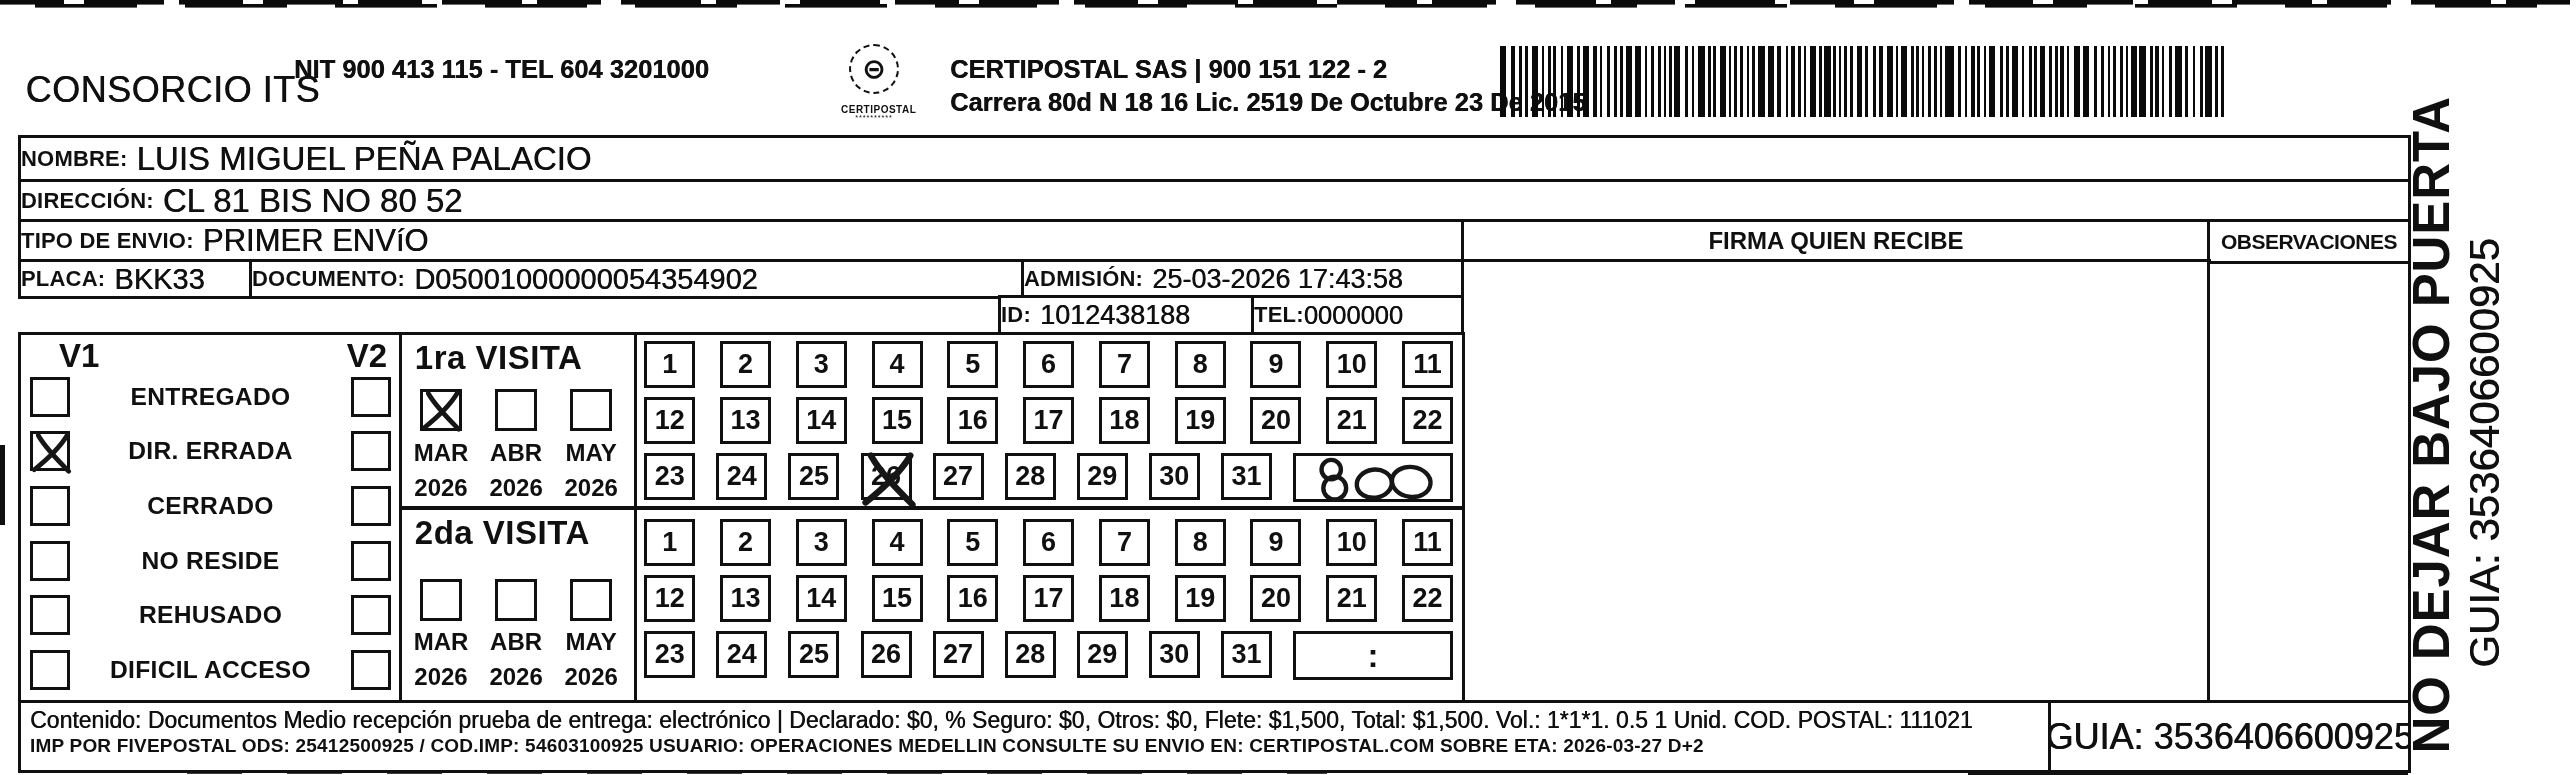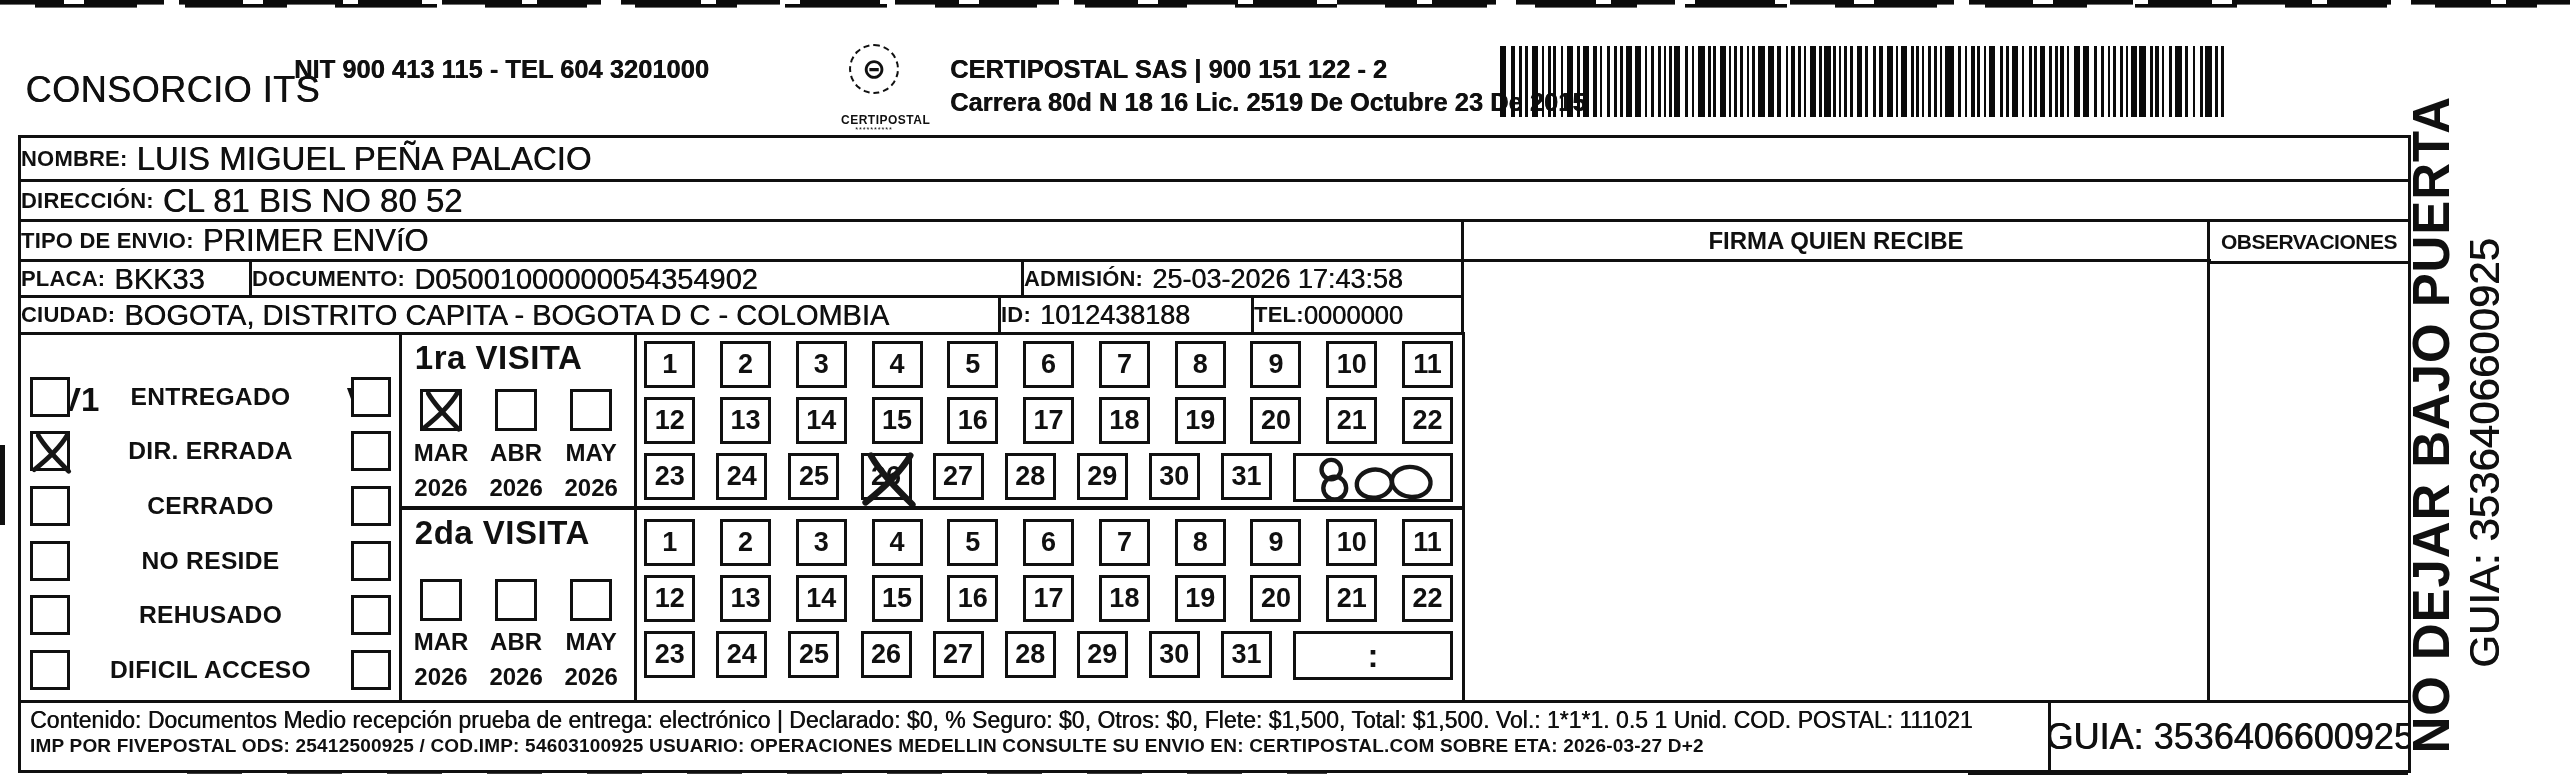--- a/index.html
+++ b/index.html
@@ -24,29 +24,29 @@
 
   
   .company-name{position:absolute; left:25.5px; top:69px; font-size:36px; letter-spacing:0.5px; text-shadow:0.6px 0 0 #101010;}
   .company-info{position:absolute; left:294px; top:53px; font-size:25.5px; font-weight:700; line-height:33px; text-shadow:0.4px 0 0 #101010;}
   .carrier-info{position:absolute; left:950px; top:53px; font-size:25.5px; font-weight:700; line-height:33px; text-shadow:0.4px 0 0 #101010;}
   .logo{position:absolute; left:841px; top:44px; width:66px; text-align:center;}
   .logo-circle{
     width:46px; height:46px; margin:0 auto; border:2.7px dashed #101010; border-radius:50%;
     display:flex; align-items:center; justify-content:center; font-size:27px; font-weight:700;
   }
-  .logo-text{font-size:12px; font-weight:700; letter-spacing:0.5px; margin-top:19px;}
+  .logo-text{font-size:10px; font-weight:700; letter-spacing:0.5px; margin-top:10px;}
   .logo-dashes{font-size:7.3px; letter-spacing:0.9px; line-height:5.5px;}
 
   
   .barcode{position:absolute; left:1500px; top:46px; width:734px; height:71px; display:flex; align-items:stretch; overflow:hidden;}
   .barcode span{display:block; background:#0a0a0a; height:100%;}
 
   
-  .v-head{position:absolute; top:1.8px; font-size:33px; font-weight:700;margin-top:44px;}
+  .v-head{position:absolute; top:1.8px; font-size:33px; font-weight:700;}
   .status-rows{position:absolute; left:9px; right:9px; top:38px; bottom:7.3px; display:flex; flex-direction:column; justify-content:space-between;}
   .status-row{display:flex; align-items:center; height:47px;}
   .cbx{width:40px; height:40px; border:3.6px solid #101010; box-sizing:border-box; position:relative; flex:none; background:#fff;}
   .status-label{flex:1; text-align:center; font-size:24.6px; font-weight:700; letter-spacing:0.3px;}
   .cbx svg{position:absolute; left:-5.5px; top:-5.5px; width:47px; height:47px;}
 
   
   .visit-half{position:absolute; left:0; right:0; box-sizing:border-box;}
   .visit-title{font-size:33px; font-weight:700; padding:3.6px 0 0 12.8px; letter-spacing:0.5px;}
   .months{display:flex; justify-content:space-between; padding:12.8px 12.8px 0 9px;}
@@ -238,24 +238,20 @@
   </div>
   <div class="cell" style="left:249px;top:259px;width:776px;height:40px;">
     <span class="lbl">DOCUMENTO:</span>
     <span class="val" style="font-size:29px;">D05001000000054354902</span>
   </div>
   <div class="cell" style="left:1021px;top:259px;width:443px;height:40px;">
     <span class="lbl">ADMISIÓN:</span>
     <span class="val" style="font-size:27px;">25-03-2026 17:43:58</span>
   </div>
 
-  <div class="cell" style="left:18px;top:295px;width:984px;height:40px;">
-    <span class="lbl">CIUDAD:</span>
-    <span class="val" style="font-size:29px;">BOGOTA, DISTRITO CAPITA - BOGOTA D C - COLOMBIA</span>
-  </div>
   <div class="cell" style="left:998px;top:295px;width:256px;height:40px;">
     <span class="lbl">ID:</span>
     <span class="val" style="font-size:27px;">1012438188</span>
   </div>
   <div class="cell" style="left:1251px;top:295px;width:213px;height:40px;">
     <span class="lbl" style="margin-right:0;">TEL:</span>
     <span class="val" style="font-size:25.5px;">0000000</span>
   </div>
 
   <div class="cell" style="left:1461px;top:259px;width:750px;height:445px;"></div>

